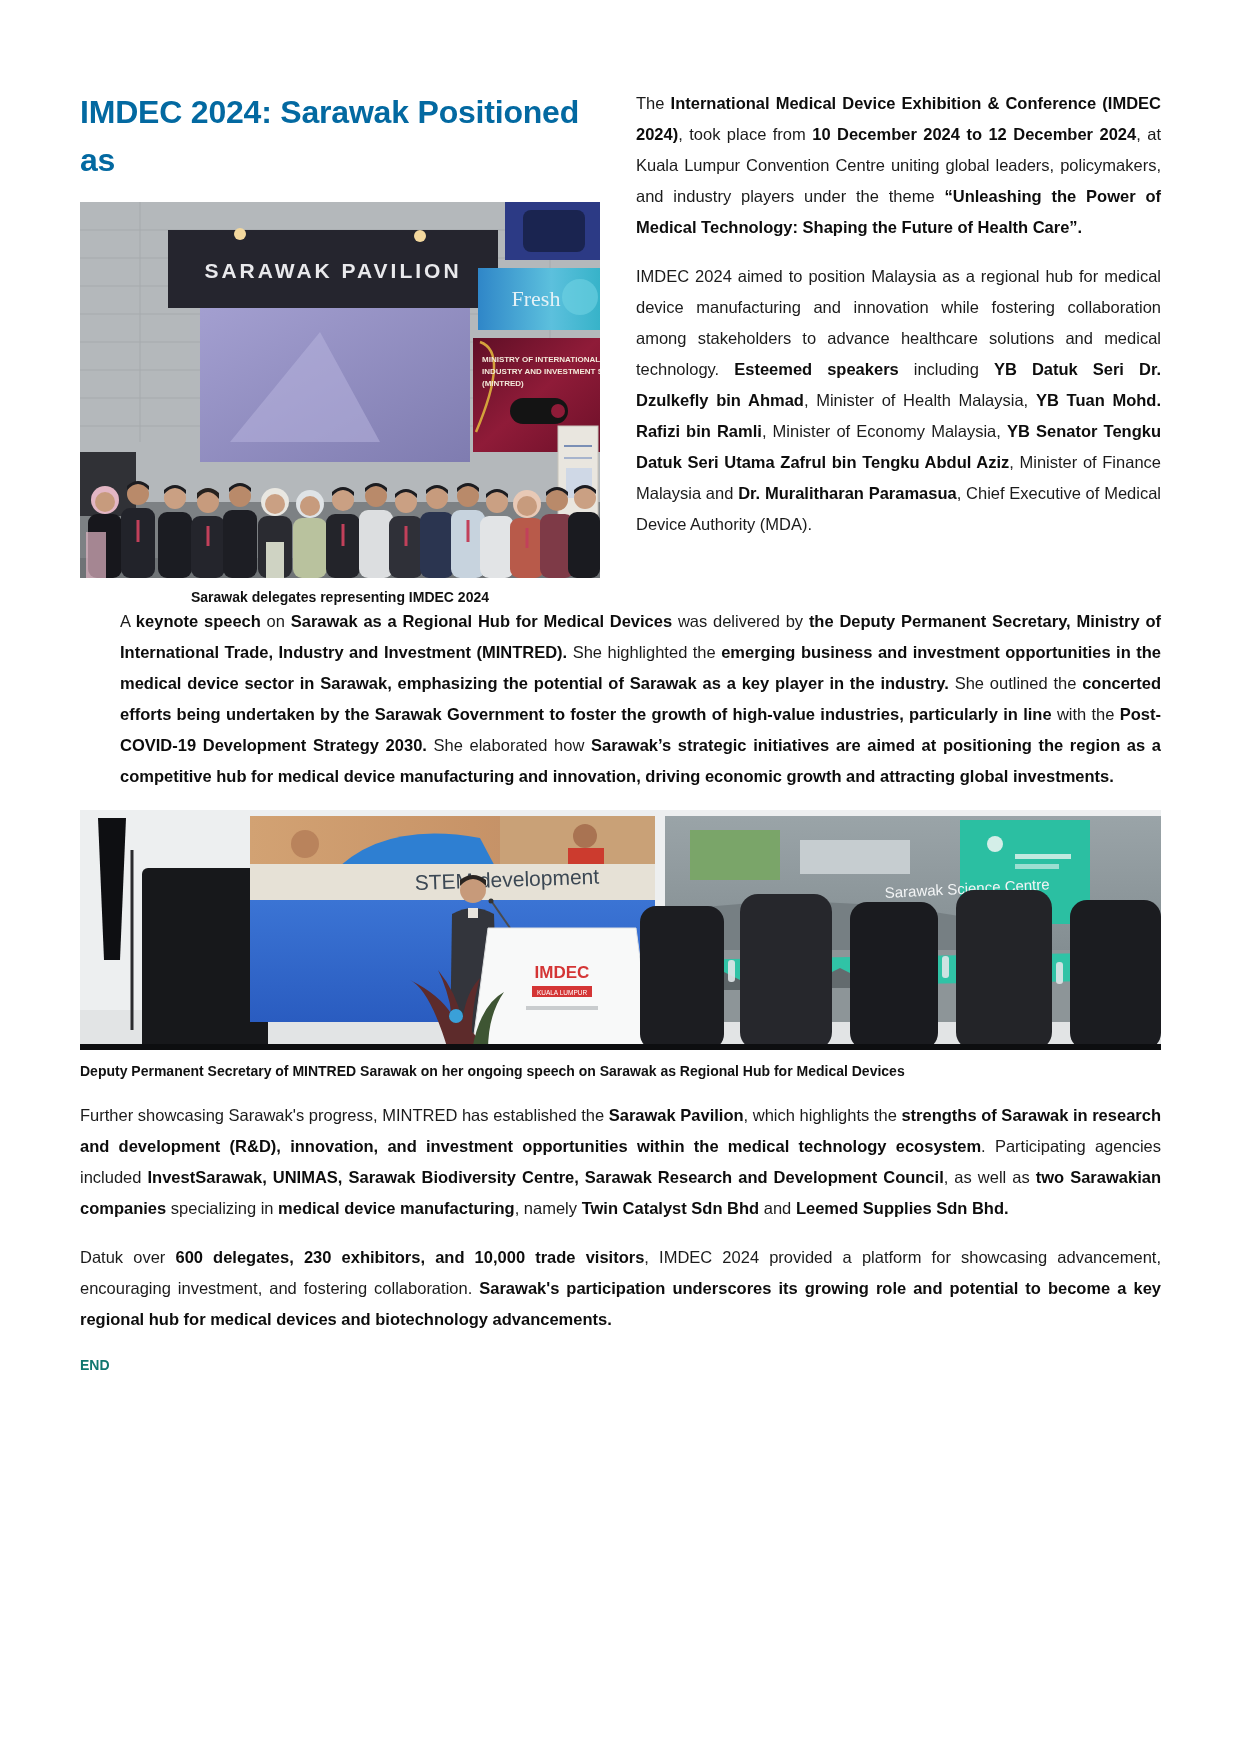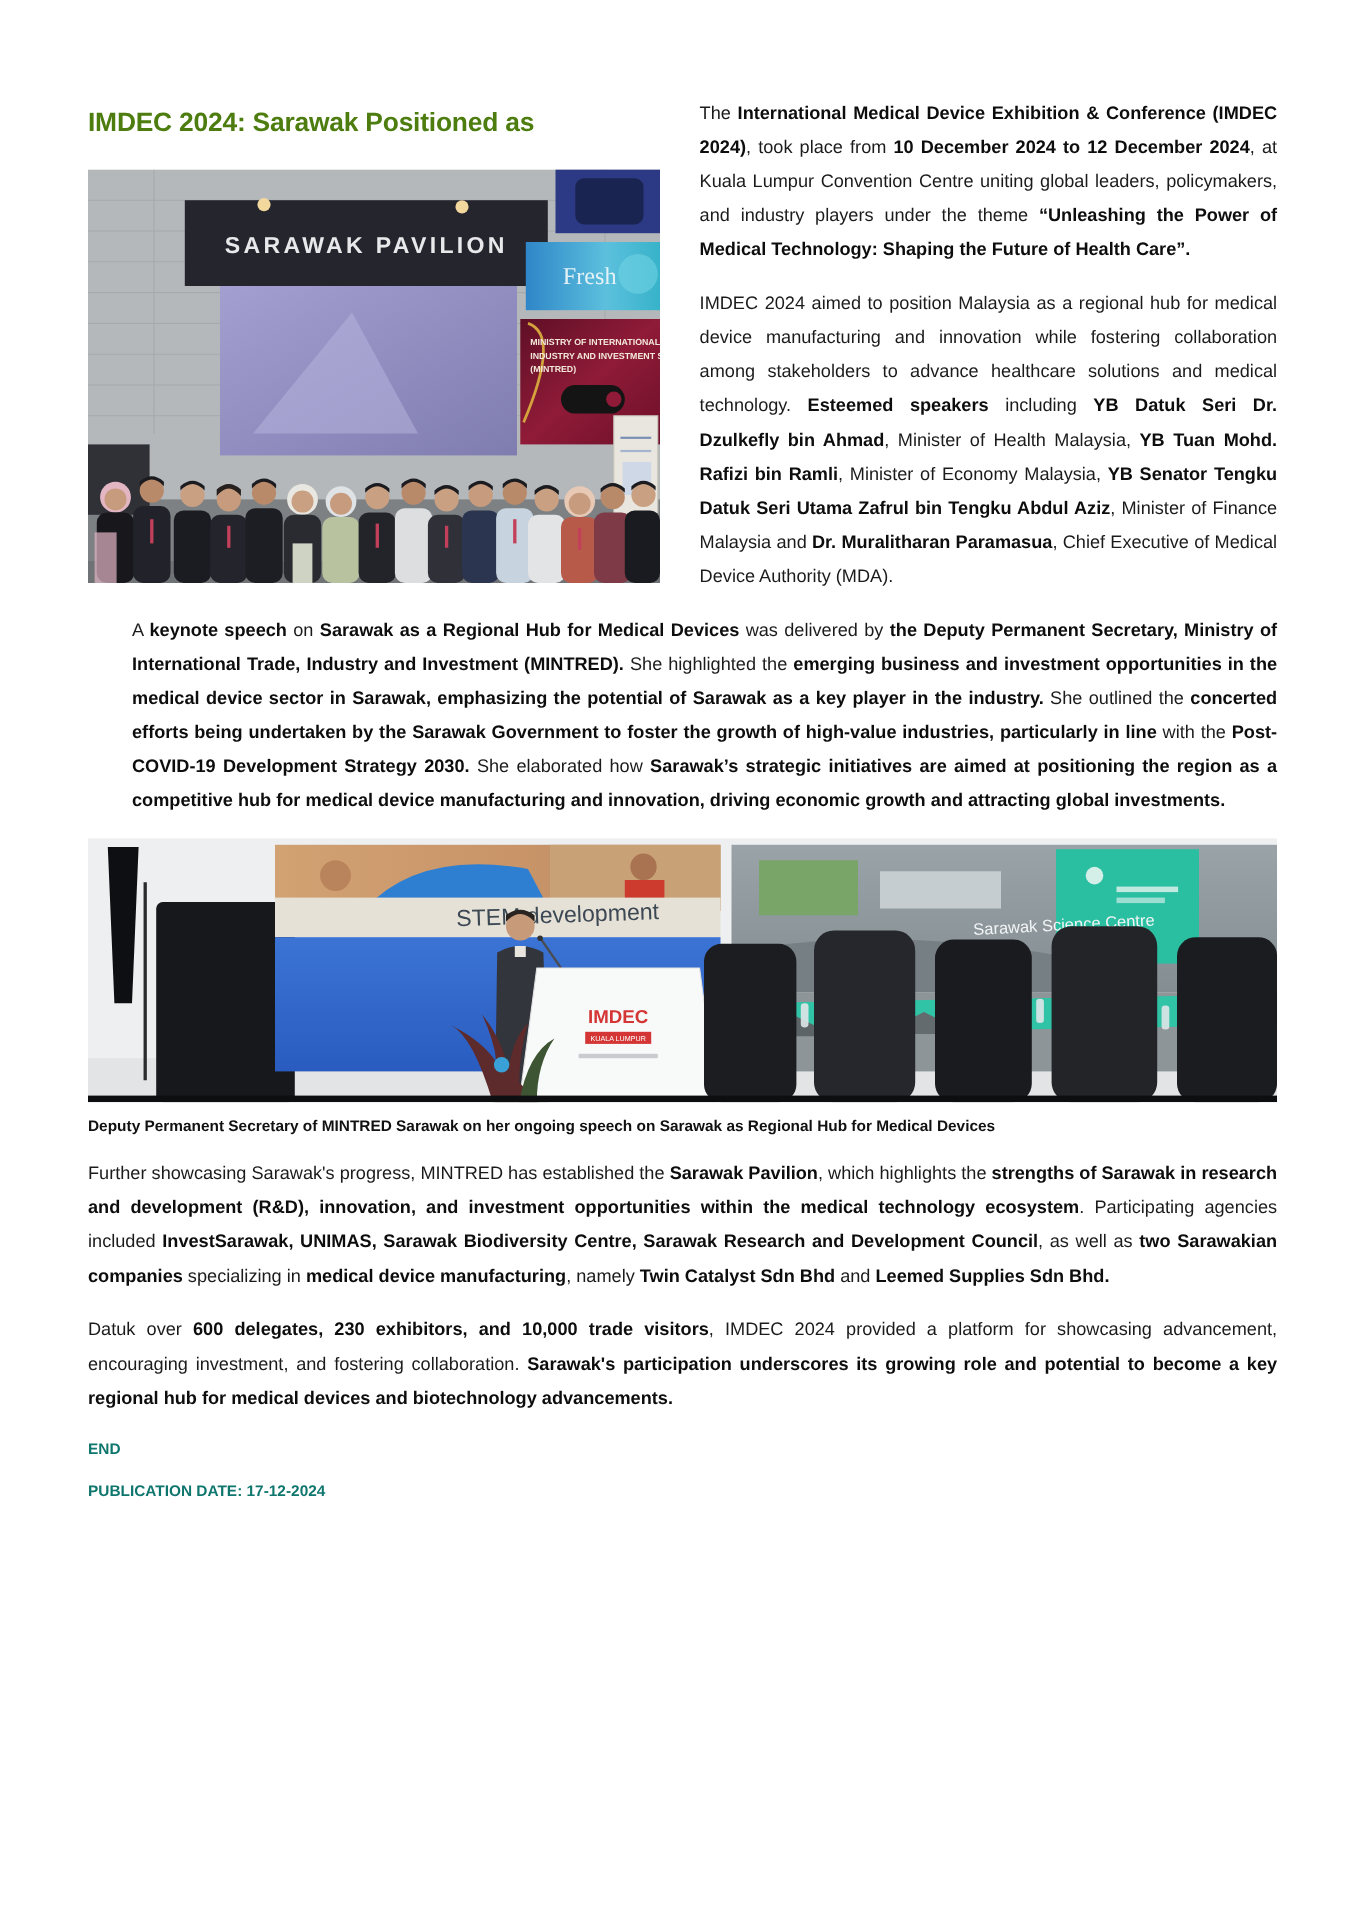--- a/index.html
+++ b/index.html
@@ -7,21 +7,21 @@
   body {
     width:1241px; height:1755px; overflow:hidden;
     font-family:"Liberation Sans", sans-serif;
     color:#1b1b1b;
   }
   .page { padding:88px 80px 30px 80px; }
 
   .float-block { float:left; width:520px; margin-right:36px; }
 
   .article-title {
-    font-size:24px; line-height:48px; font-weight:700; color:#4d7c0f;
+    font-size:32px; line-height:48px; font-weight:700; color:#0369a1;
     margin-bottom:18px; letter-spacing:-0.2px;
   }
   .article-title .tline { display:block; }
 
   .photo-frame { width:520px; }
   .photo-frame svg { display:block; }
   .photo-caption {
     font-size:14px; font-weight:700; color:#111;
     text-align:center; margin-top:10px; line-height:18px;
   }
@@ -204,20 +204,21 @@
               <rect x="460" y="312" width="34" height="64" rx="9" fill="#7e3a47"></rect>
             </g>
           <g>
               <circle cx="505" cy="296" r="11" fill="#caa083"></circle>
               <path d="M494 292 Q505 280 516 292 L516 288 Q505 278 494 288 Z" fill="#1c1c20"></path>
               <rect x="488" y="310" width="32" height="66" rx="9" fill="#1a1b20"></rect>
             </g>
         </g>
       </svg>
     </div>
+    <div class="photo-caption">Sarawak delegates representing IMDEC 2024</div>
   </div>
 
   <p class="body"><span>The </span><b>International Medical Device Exhibition &amp; Conference (IMDEC 2024)</b><span>, took place from </span><b>10 December 2024 to 12 December 2024</b><span>, at Kuala Lumpur Convention Centre uniting global leaders, policymakers, and industry players under the theme </span><b>“Unleashing the Power of Medical Technology: Shaping the Future of Health Care”.</b></p>
   <p class="body"><span>IMDEC 2024 aimed to position Malaysia as a regional hub for medical device manufacturing and innovation while fostering collaboration among stakeholders to advance healthcare solutions and medical technology. </span><b>Esteemed speakers</b><span> including </span><b>YB Datuk Seri Dr. Dzulkefly bin Ahmad</b><span>, Minister of Health Malaysia, </span><b>YB Tuan Mohd. Rafizi bin Ramli</b><span>, Minister of Economy Malaysia, </span><b>YB Senator Tengku Datuk Seri Utama Zafrul bin Tengku Abdul Aziz</b><span>, Minister of Finance Malaysia and </span><b>Dr. Muralitharan Paramasua</b><span>, Chief Executive of Medical Device Authority (MDA).</span></p>
   <p class="body clear"><span>A </span><b>keynote speech</b><span> on </span><b>Sarawak as a Regional Hub for Medical Devices</b><span> was delivered by </span><b>the Deputy Permanent Secretary, Ministry of International Trade, Industry and Investment (MINTRED).</b><span> She highlighted the </span><b>emerging business and investment opportunities in the medical device sector in Sarawak, emphasizing the potential of Sarawak as a key player in the industry.</b><span> She outlined the </span><b>concerted efforts being undertaken by the Sarawak Government to foster the growth of high-value industries, particularly in line</b><span> with the </span><b>Post-COVID-19 Development Strategy 2030.</b><span> She elaborated how </span><b>Sarawak’s strategic initiatives are aimed at positioning the region as a competitive hub for medical device manufacturing and innovation, driving economic growth and attracting global investments.</b></p>
 
   <div class="photo2-wrap">
     <svg width="1081" height="240" viewBox="0 0 1081 240">
       <defs>
         <linearGradient id="blueScreen" x1="0" y1="0" x2="0" y2="1">
@@ -303,15 +304,14 @@
       </g>
       <rect x="0" y="234" width="1081" height="6" fill="#0d0e10"></rect>
     </svg>
   </div>
   <div class="photo2-caption">Deputy Permanent Secretary of MINTRED Sarawak on her ongoing speech on Sarawak as Regional Hub for Medical Devices</div>
 
   <p class="body"><span>Further showcasing Sarawak's progress, MINTRED has established the </span><b>Sarawak Pavilion</b><span>, which highlights the </span><b>strengths of Sarawak in research and development (R&amp;D), innovation, and investment opportunities within the medical technology ecosystem</b><span>. Participating agencies included </span><b>InvestSarawak, UNIMAS, Sarawak Biodiversity Centre, Sarawak Research and Development Council</b><span>, as well as </span><b>two Sarawakian companies</b><span> specializing in </span><b>medical device manufacturing</b><span>, namely </span><b>Twin Catalyst Sdn Bhd</b><span> and </span><b>Leemed Supplies Sdn Bhd.</b></p>
   <p class="body"><span>Datuk over </span><b>600 delegates, 230 exhibitors, and 10,000 trade visitors</b><span>, IMDEC 2024 provided a platform for showcasing advancement, encouraging investment, and fostering collaboration. </span><b>Sarawak's participation underscores its growing role and potential to become a key regional hub for medical devices and biotechnology advancements.</b></p>
 
   <div class="footer-line">END</div>
-  <div class="footer-line">PUBLICATION DATE: 17-12-2024</div>
 
 </div>
 
 </body></html>

